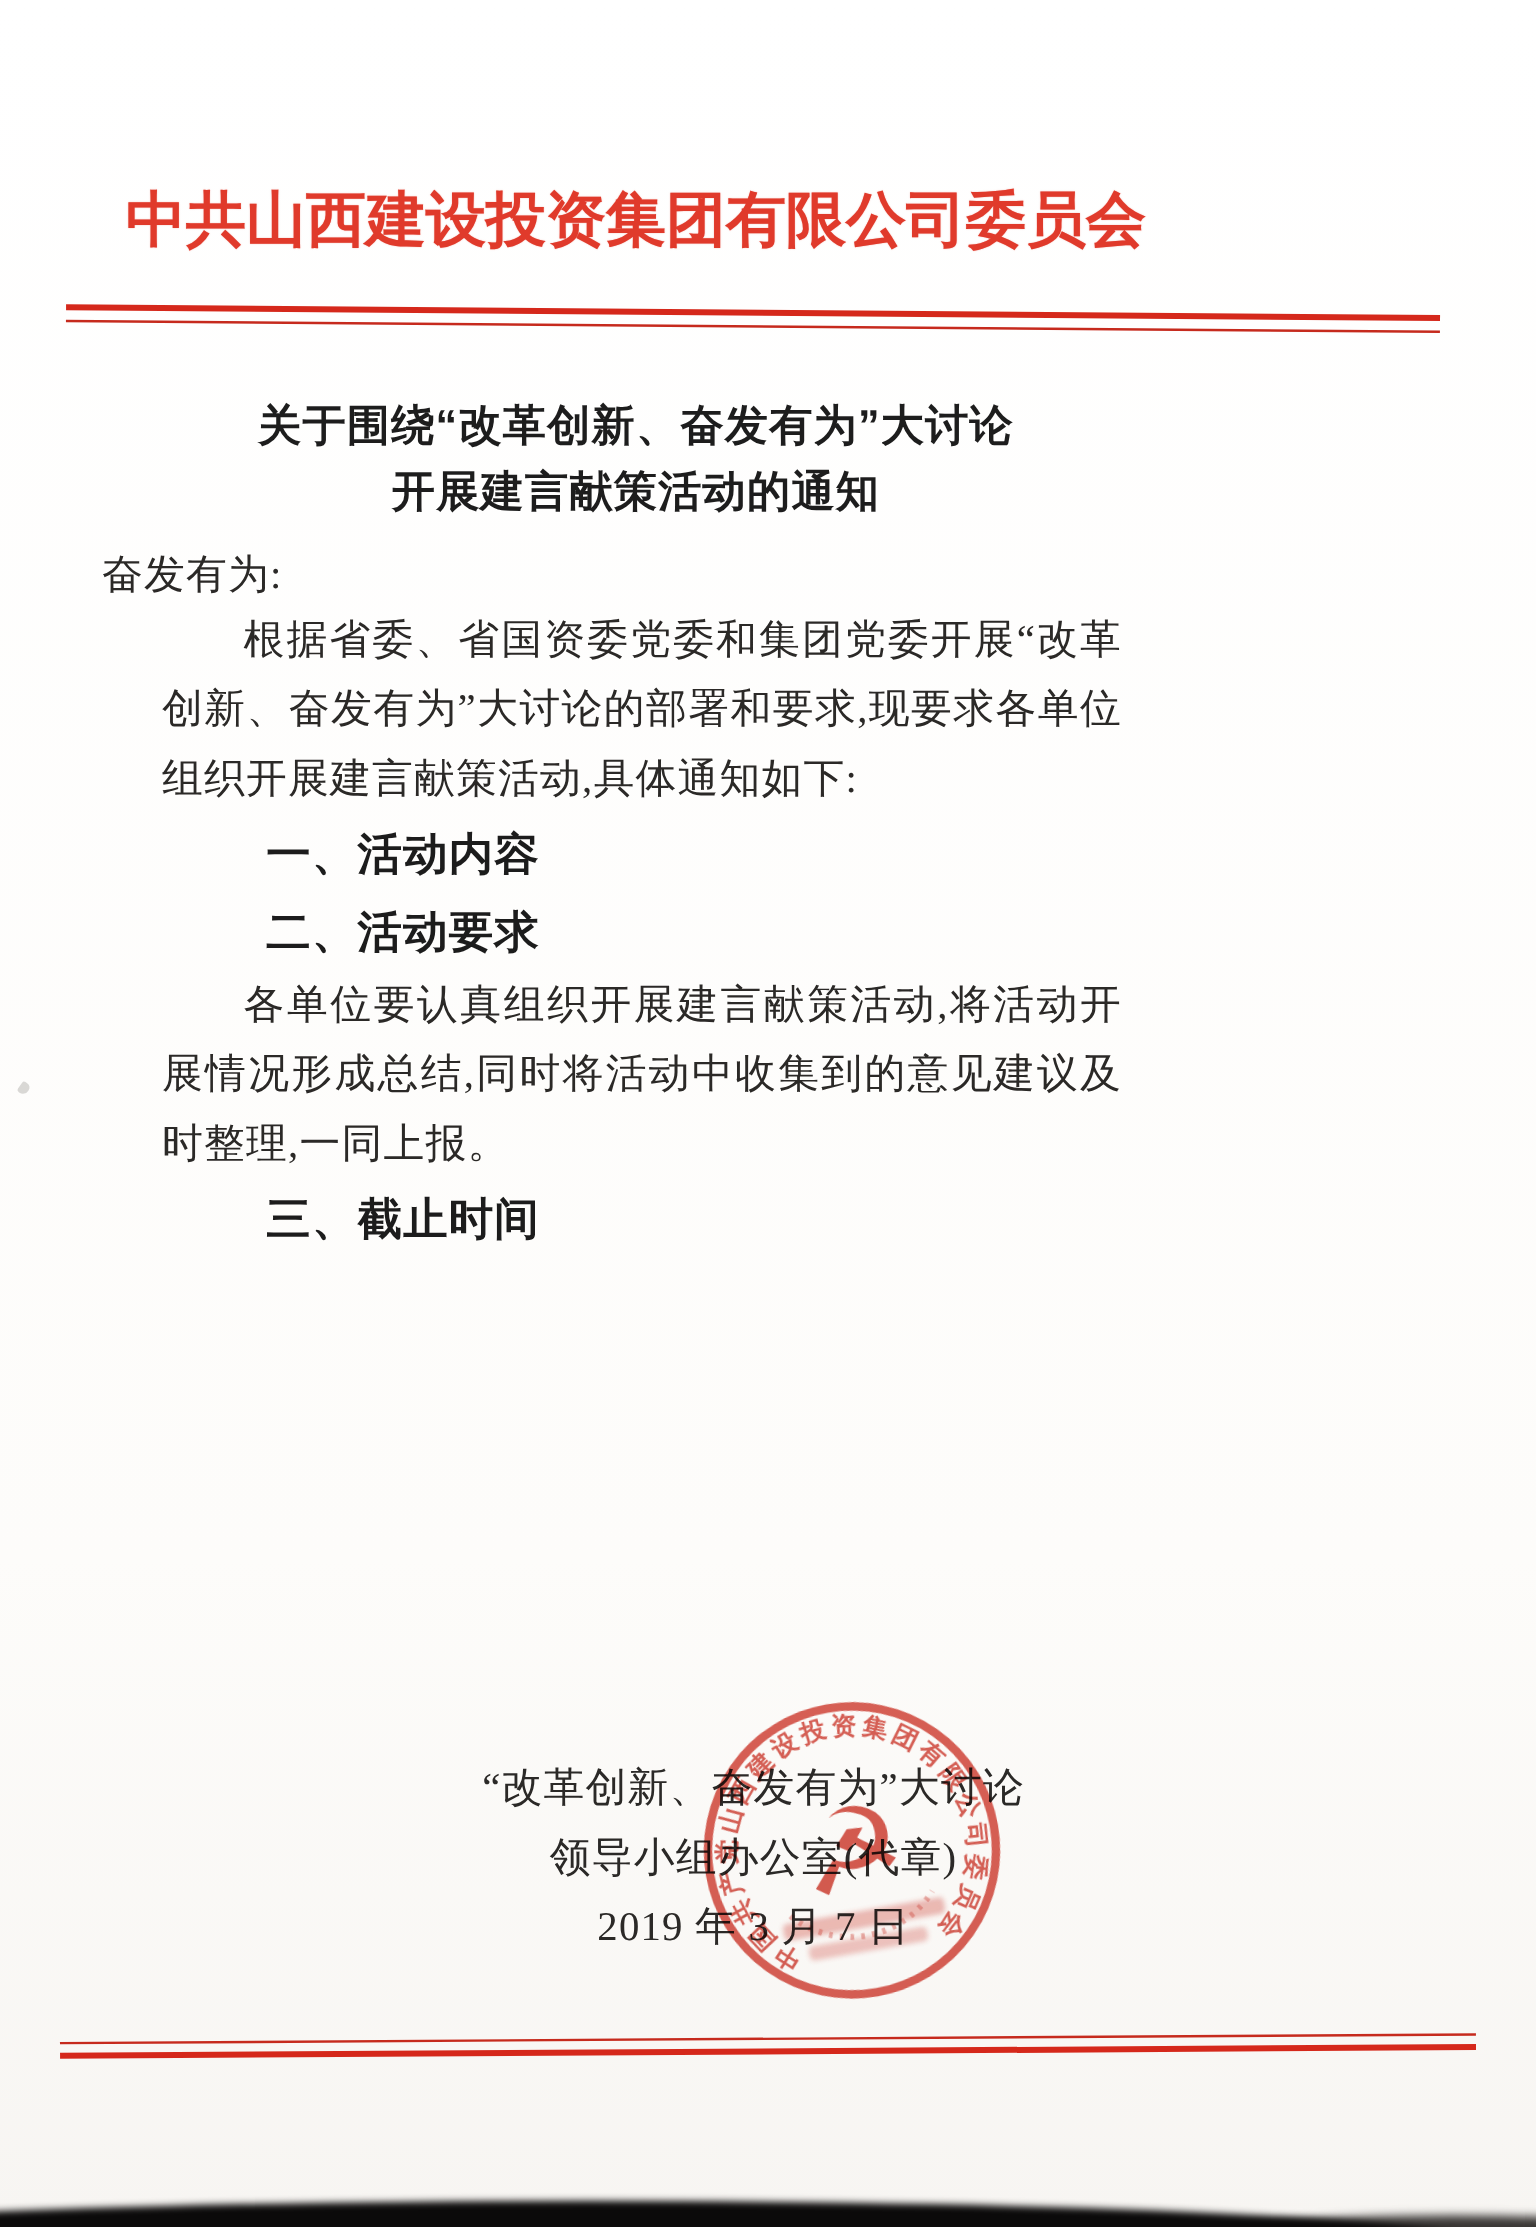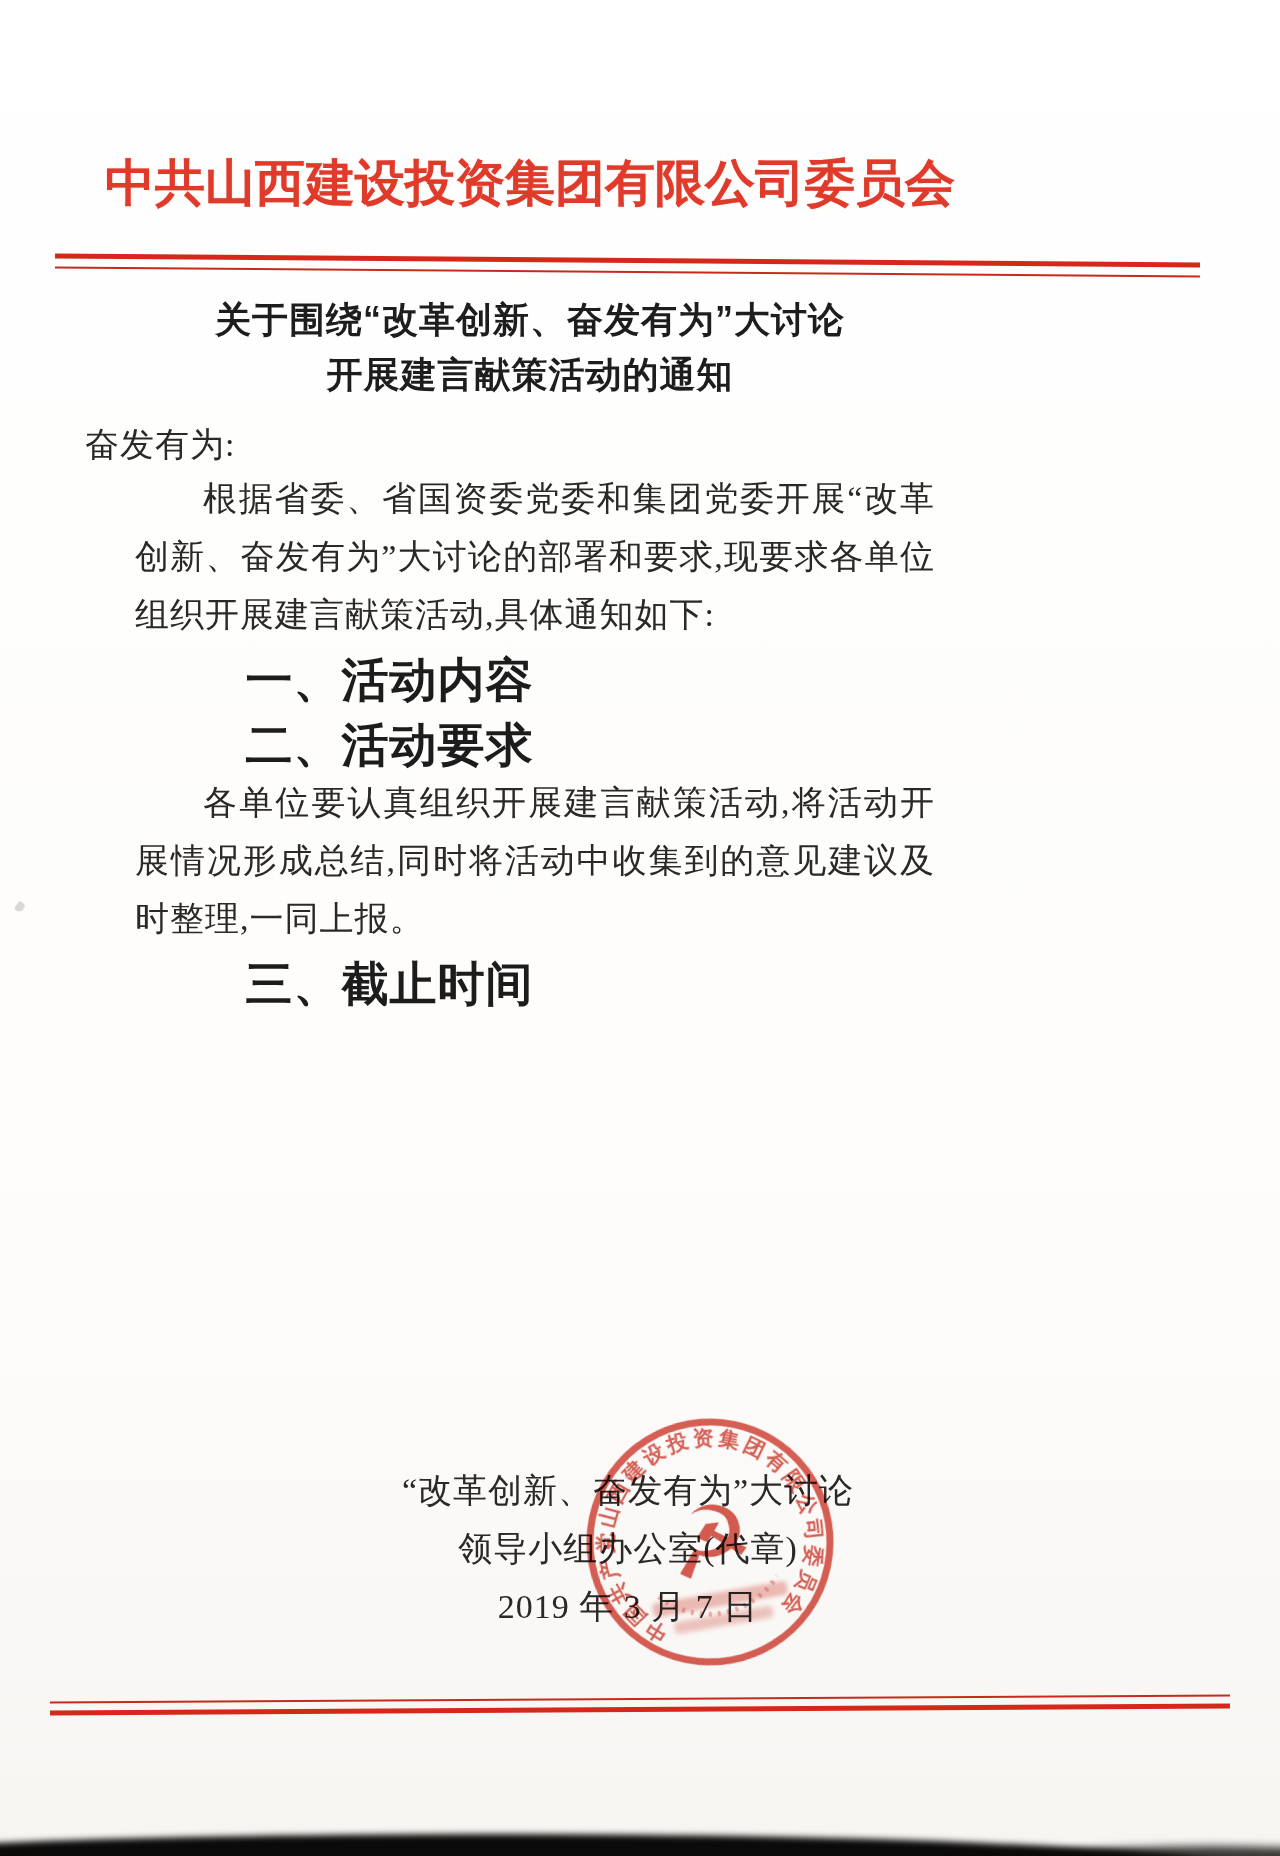--- a/index.html
+++ b/index.html
@@ -19,36 +19,36 @@
     text-shadow:0 0 1px rgba(224,58,43,.55);
   }
   .header-rules{margin:10px 0 0 -30px;width:1145px;transform:rotate(0.45deg);}
   .rule{border:none;margin:0;}
   .rule.thick{height:5px;background:#d5281b;}
   .rule.thin{height:2px;background:#c62a1d;}
   .header-rules .rule.thin{margin-top:8px;}
   .bottom-rules{position:absolute;left:50px;top:1698px;width:1180px;transform:rotate(-0.35deg);}
   .bottom-rules .rule.thick{margin-top:7px;}
   .doc-title{
-    margin-top:19px;text-align:center;
+    margin-top:54px;text-align:center;
     font-family:"Liberation Sans",sans-serif;font-weight:700;
     font-size:36px;line-height:55px;color:#1d1d1d;letter-spacing:1px;
   }
   .salutation{
     margin:18px 0 0 0;font-size:34px;line-height:50px;letter-spacing:1px;color:#2b2927;
   }
   .para{
     margin:0 0 0 50px;width:800px;
     font-size:34px;line-height:58px;letter-spacing:1px;
     text-align:justify;text-indent:2em;color:#2b2927;
   }
   .sec-heading{
     margin:7px 0 0 50px;width:800px;
-    font-family:Liberation Serif, serif;font-weight:700;
-    font-size:47px;line-height:58px;text-indent:2.35em;color:#1c1c1c;letter-spacing:1px;
+    font-family:Liberation Mono, monospace;font-weight:700;
+    font-size:37px;line-height:58px;text-indent:2.35em;color:#1c1c1c;letter-spacing:1px;
   }
   .signature{
     position:absolute;left:368px;top:1462px;width:520px;
     text-align:center;font-size:34px;line-height:58px;letter-spacing:1px;color:#2b2927;
   }
   .stamp{
     position:absolute;left:580px;top:1412px;width:260px;height:260px;
     mix-blend-mode:multiply;opacity:.88;transform:rotate(-10deg);
   }
   .stamp-blur{filter:blur(.6px);}

